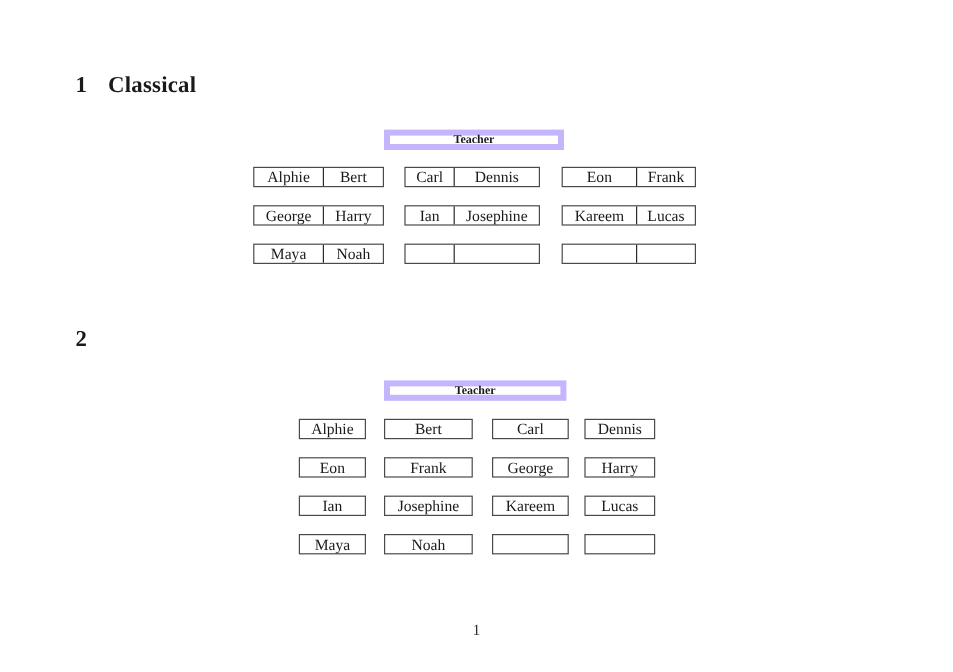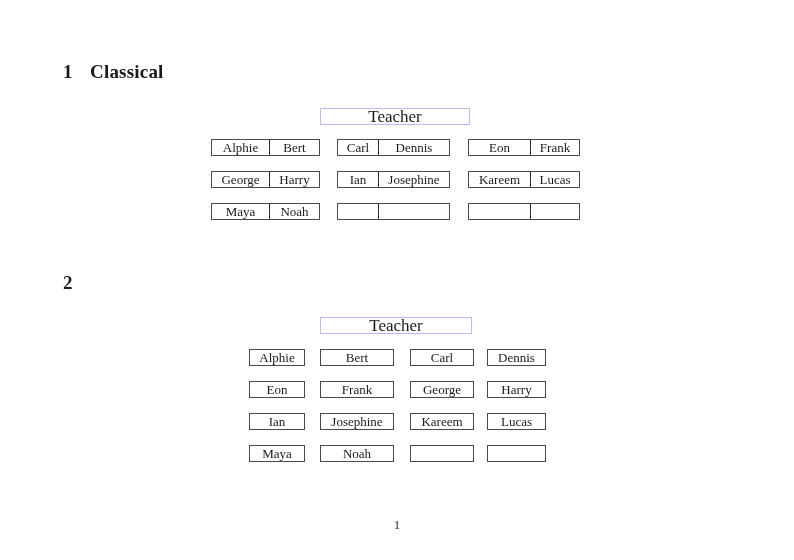--- a/index.html
+++ b/index.html
@@ -17,23 +17,23 @@
     position:absolute;left:63px;
     display:flex;align-items:baseline;
     font-weight:bold;font-size:19px;letter-spacing:0.2px;
   }
   #heading-1{top:61px;}
   #heading-2{top:272px;}
   .sec-num{display:inline-block;width:27px;}
   
   .tbox{
     position:absolute;height:17px;box-sizing:border-box;
-    border:1px solid #c4b5fd;
+    border:5px solid #c4b5fd;
     display:flex;align-items:center;justify-content:center;
-    font-size:17px;line-height:1;
+    font-size:10px;line-height:1;font-weight:bold;
   }
   #teacher-1{left:320px;top:108px;width:150px;}
   #teacher-2{left:320px;top:317px;width:152px;}
   
   .desk{
     position:absolute;height:17px;box-sizing:border-box;
     border:1px solid #4a4a4a;
     display:flex;
   }
   .desk .cell{

